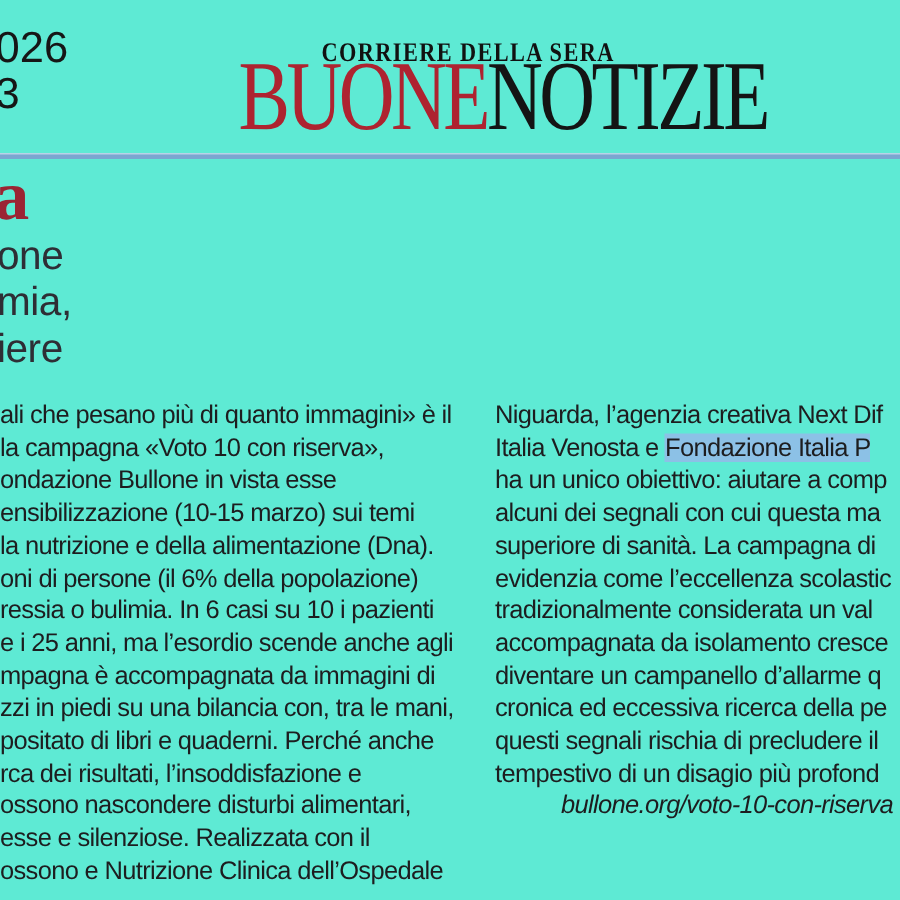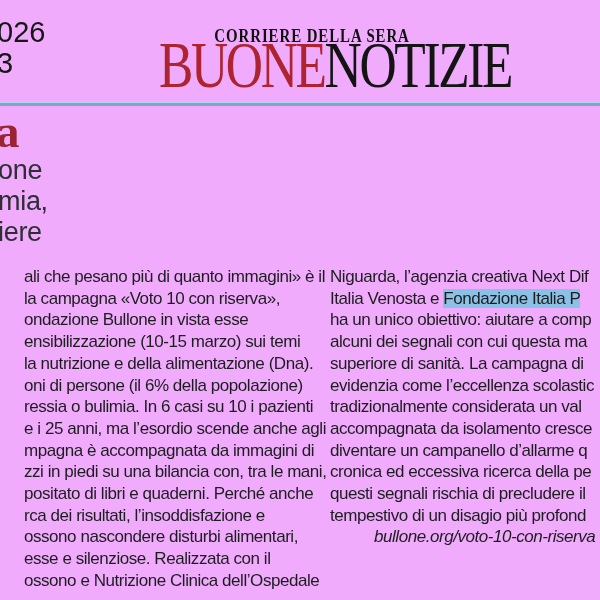--- a/index.html
+++ b/index.html
@@ -1,17 +1,17 @@
 <!DOCTYPE html>
 <html><head>
 <meta charset="utf-8">
 <style>
   html,body { margin:0; padding:0; background:#ffffff; }
   .page {
-    position:relative; width:600px; height:600px; background:#f0abfc;
+    position:relative; width:600px; height:600px; background:#5eead4;
     overflow:hidden; font-family:"Liberation Sans", sans-serif; color:#1d1d1f;text-decoration:underline;
   }
   
   .corner {
     position:absolute; left:-3px; top:17px;
     font-size:29px; line-height:31px; color:#161616; font-weight:400;
   }
   
   .kicker {
     position:absolute; left:12px; top:26px; width:100%; text-align:center;
@@ -42,21 +42,21 @@
   
   .standfirst {
     position:absolute; left:-2px; top:155px;
     font-size:27px; line-height:31px; letter-spacing:-0.3px; color:#2e2e35;
   }
   
   .col {
     position:absolute; top:266px;
     font-size:17px; line-height:21.7px; letter-spacing:-0.45px; color:#1d1d1f;
   }
-  .col-left  { left:0; width:320px;margin-left:24px; }
+  .col-left  { left:0; width:320px; }
   .col-right { left:330px; width:270px; overflow:hidden; }
   .bodyline  { white-space:nowrap; }
   .hl { background:#8cc1e6; }
   .link-line { font-style:italic;margin-left:44px; }
 </style>
 </head>
 <body>
 
 <div class="page">
 

